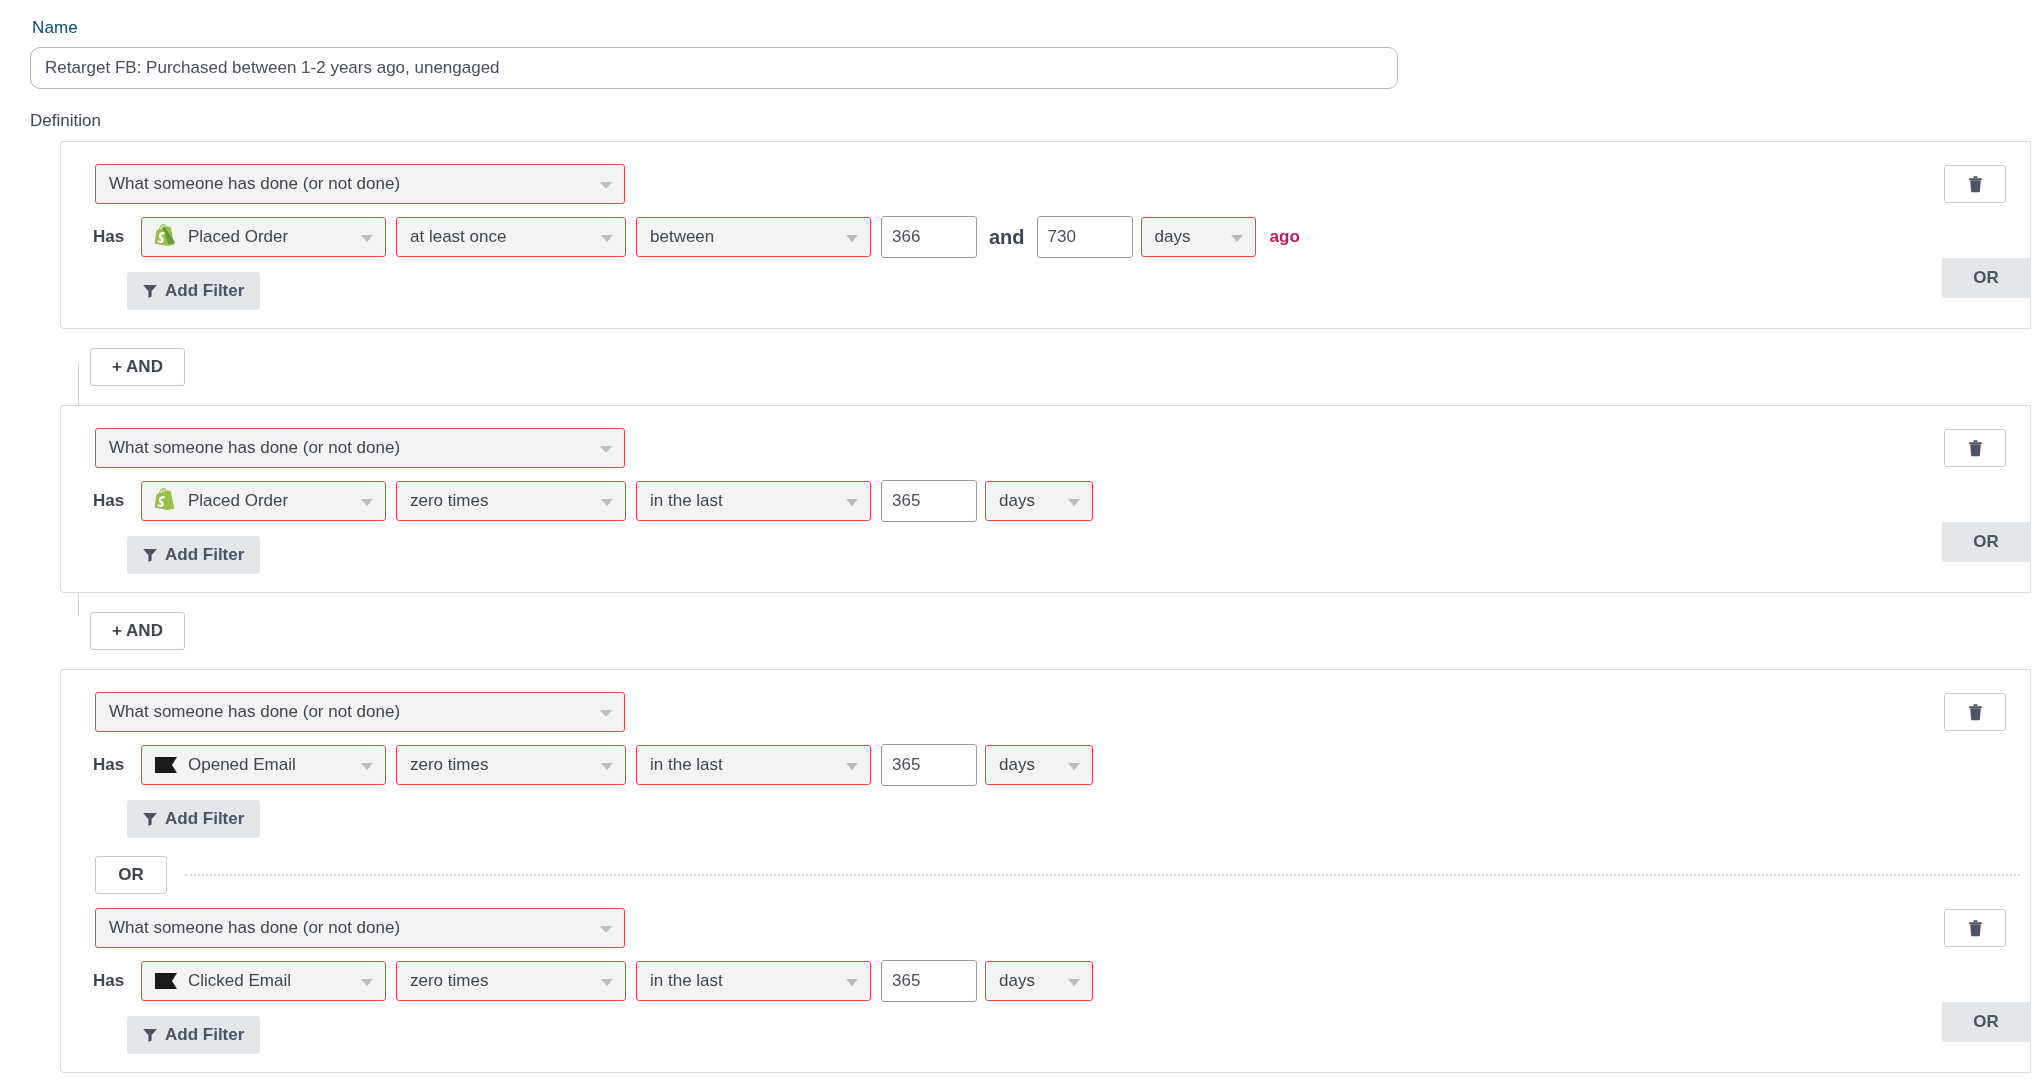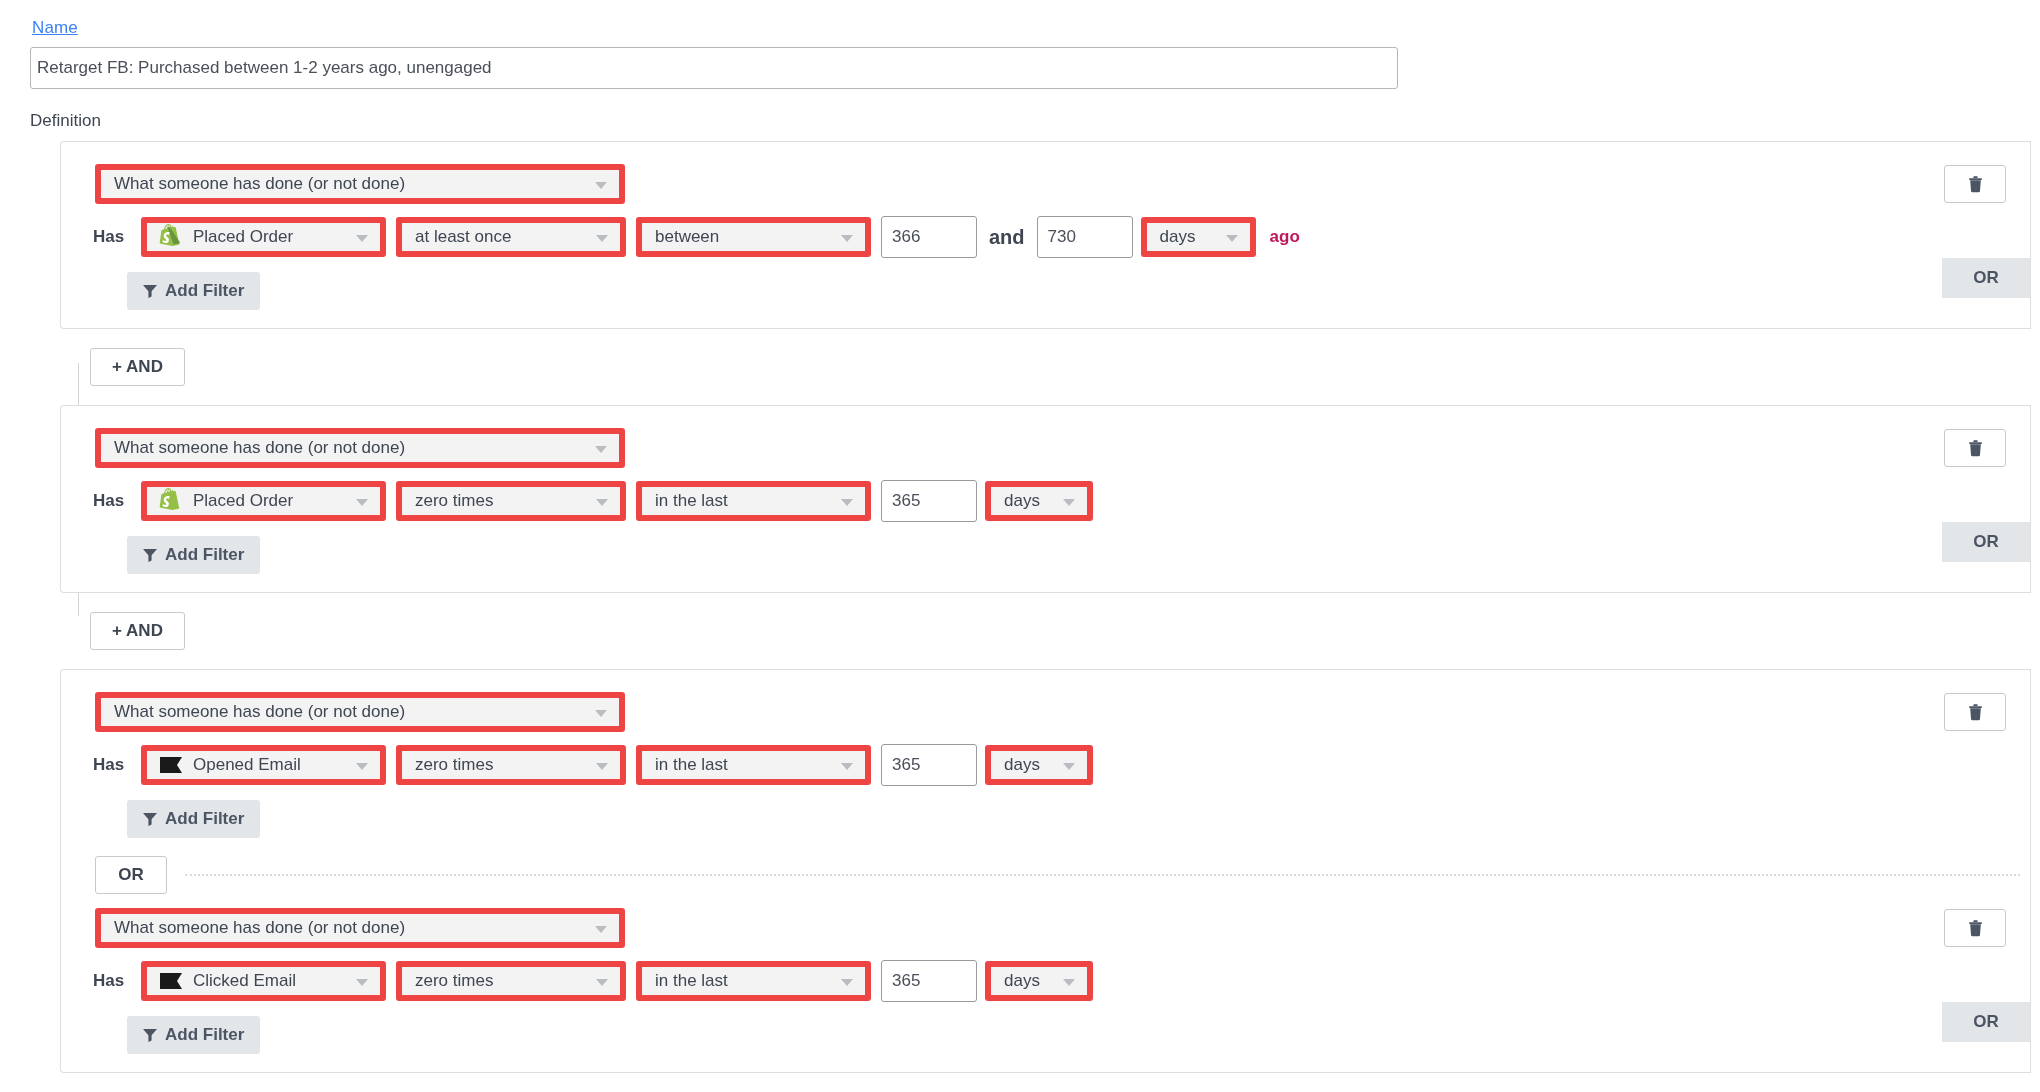--- a/index.html
+++ b/index.html
@@ -13,33 +13,32 @@
   }
   .page { position: relative; width: 2040px; height: 1092px; }
 
   
   .toprow { display: flex; padding: 10px 30px 0 30px; gap: 28px; }
   .name-col { width: 1380px; }
   .tags-col { flex: 1; }
 
   .field-label {
     font-size: 17px;
-    color: #3b82f6;
+    color: #0c4a6e;
     margin: 8px 0 9px 2px;
     letter-spacing: .1px;
-    text-decoration: underline;
   }
   .name-input {
     width: 1368px; height: 42px;
     border: 1px solid #b6b6b6;
-    border-radius: 3px;
+    border-radius: 10px;
     background: #fff;
     font-size: 17px;
     color: #4a4f59;
-    padding: 0 6px;
+    padding: 0 14px;
     font-family: "Liberation Sans", sans-serif;
     outline: none;
   }
   .tags-select {
     width: 100%; height: 42px;
     border: 1px solid #e2e2e2;
     border-radius: 3px;
     background: #f3f3f3;
     display: flex; align-items: center;
     padding: 0 14px;
@@ -101,21 +100,21 @@
   .and-wrap .and-btn { position: absolute; top: 19px; left: 30px; }
 
   
   .row { display: flex; align-items: center; padding: 0 0 0 34px; }
   .row + .row { margin-top: 12px; }
 
   .sel {
     position: relative;
     height: 40px;
     background: #f3f3f3;
-    border: 6px solid #ef4444;
+    border: 1px solid #ef4444;
     border-radius: 3px;
     display: flex; align-items: center;
     padding: 0 34px 0 13px;
     font-size: 17px; color: #3f4652;
     white-space: nowrap;
     cursor: pointer;
   }
   .sel .caret2 {
     position: absolute; right: 12px; top: 50%; margin-top: -2px;
     width: 0; height: 0;

